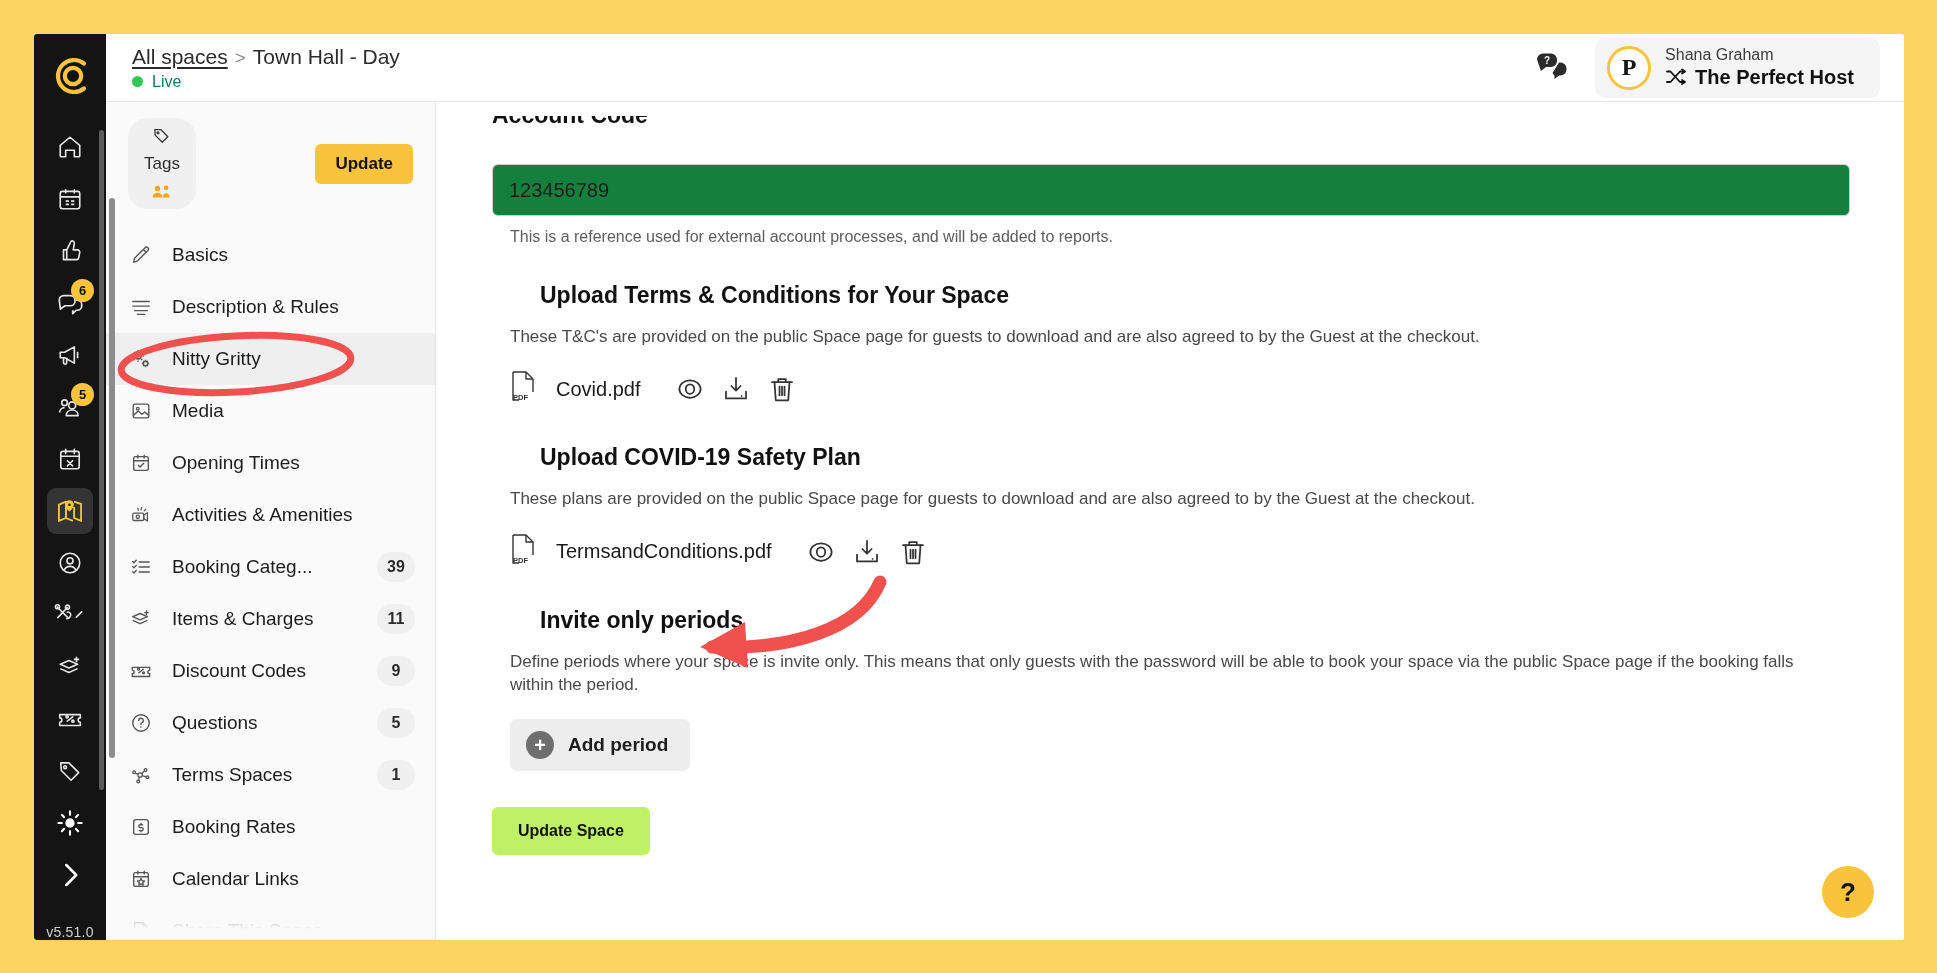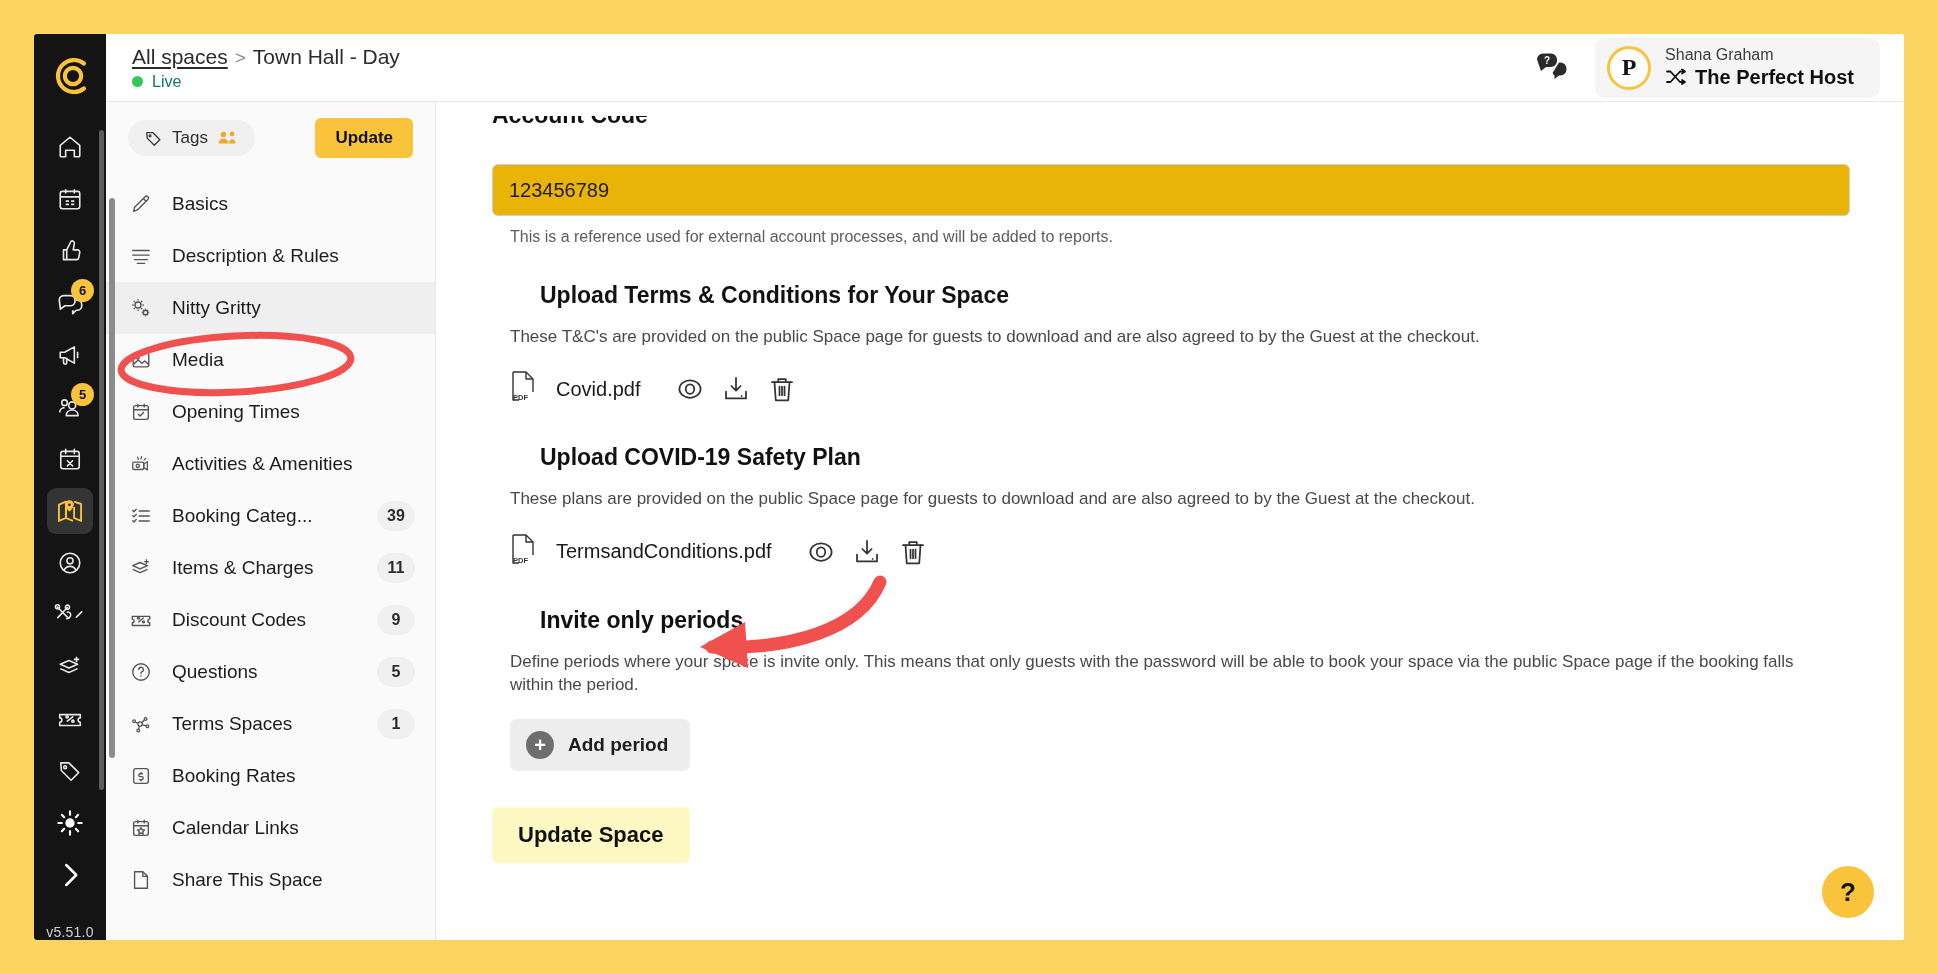--- a/index.html
+++ b/index.html
@@ -120,21 +120,21 @@
     overflow: hidden;
   }
   .menu-top {
     display: flex; align-items: center; justify-content: space-between;
     padding: 16px 22px 14px 22px;
   }
   .tags-pill {
     display: flex; align-items: center; gap: 9px;
     background: #f0f0f0; border-radius: 20px;
     padding: 8px 16px;
-    font-size: 17px; color: #2e2e2e;
+    font-size: 17px; color: #2e2e2e; flex-direction: column;
   }
   .update-btn {
     background: #F9C33C; color: #111;
     font-size: 17px; font-weight: bold;
     border: none; border-radius: 6px;
     padding: 10px 20px; cursor: pointer;
   }
   .menu-list { padding-top: 6px; }
   .menu-item {
     display: flex; align-items: center;
@@ -176,21 +176,21 @@
     font-size: 23px; font-weight: bold; color: #111;
     margin-top: -14px;
   }
   .field-input {
     width: 1358px; height: 52px;
     border: 1px solid #cfcfcf; border-radius: 6px;
     font-size: 20px; color: #1d1d1d;
     padding: 0 16px;
     margin-top: 14px;
     font-family: "Liberation Sans", sans-serif;
-    background: #eab308;
+    background: #15803d;
   }
   .field-help {
     font-size: 16px; color: #5d5d5d;
     margin-top: 12px; margin-left: 18px;
   }
   .block-title {
     font-size: 23px; font-weight: bold; color: #111;
     margin-top: 36px;
     margin-left: 48px;
   }
@@ -213,22 +213,22 @@
     cursor: pointer;
   }
   .add-period-btn .plus {
     width: 28px; height: 28px; border-radius: 50%;
     background: #6e6e6e; color: #fff;
     display: flex; align-items: center; justify-content: center;
     font-size: 20px; line-height: 1; font-weight: bold;
   }
   .add-period-btn span.lbl { font-size: 19px; font-weight: bold; color: #1d1d1d; }
   .update-space-btn {
-    background: #fef9c3; color: #111;
-    font-size: 22px; font-weight: bold;
+    background: #bef264; color: #111;
+    font-size: 16px; font-weight: bold;
     border: none; border-radius: 6px;
     padding: 15px 26px;
     margin-top: 36px;
     cursor: pointer;
     font-family: "Liberation Sans", sans-serif;
   }
   .content-fade {
     position: absolute; left: 0; right: 0; bottom: 0; height: 42px;
     background: linear-gradient(to bottom, rgba(255,255,255,0), #ffffff 70%);
     pointer-events: none;

